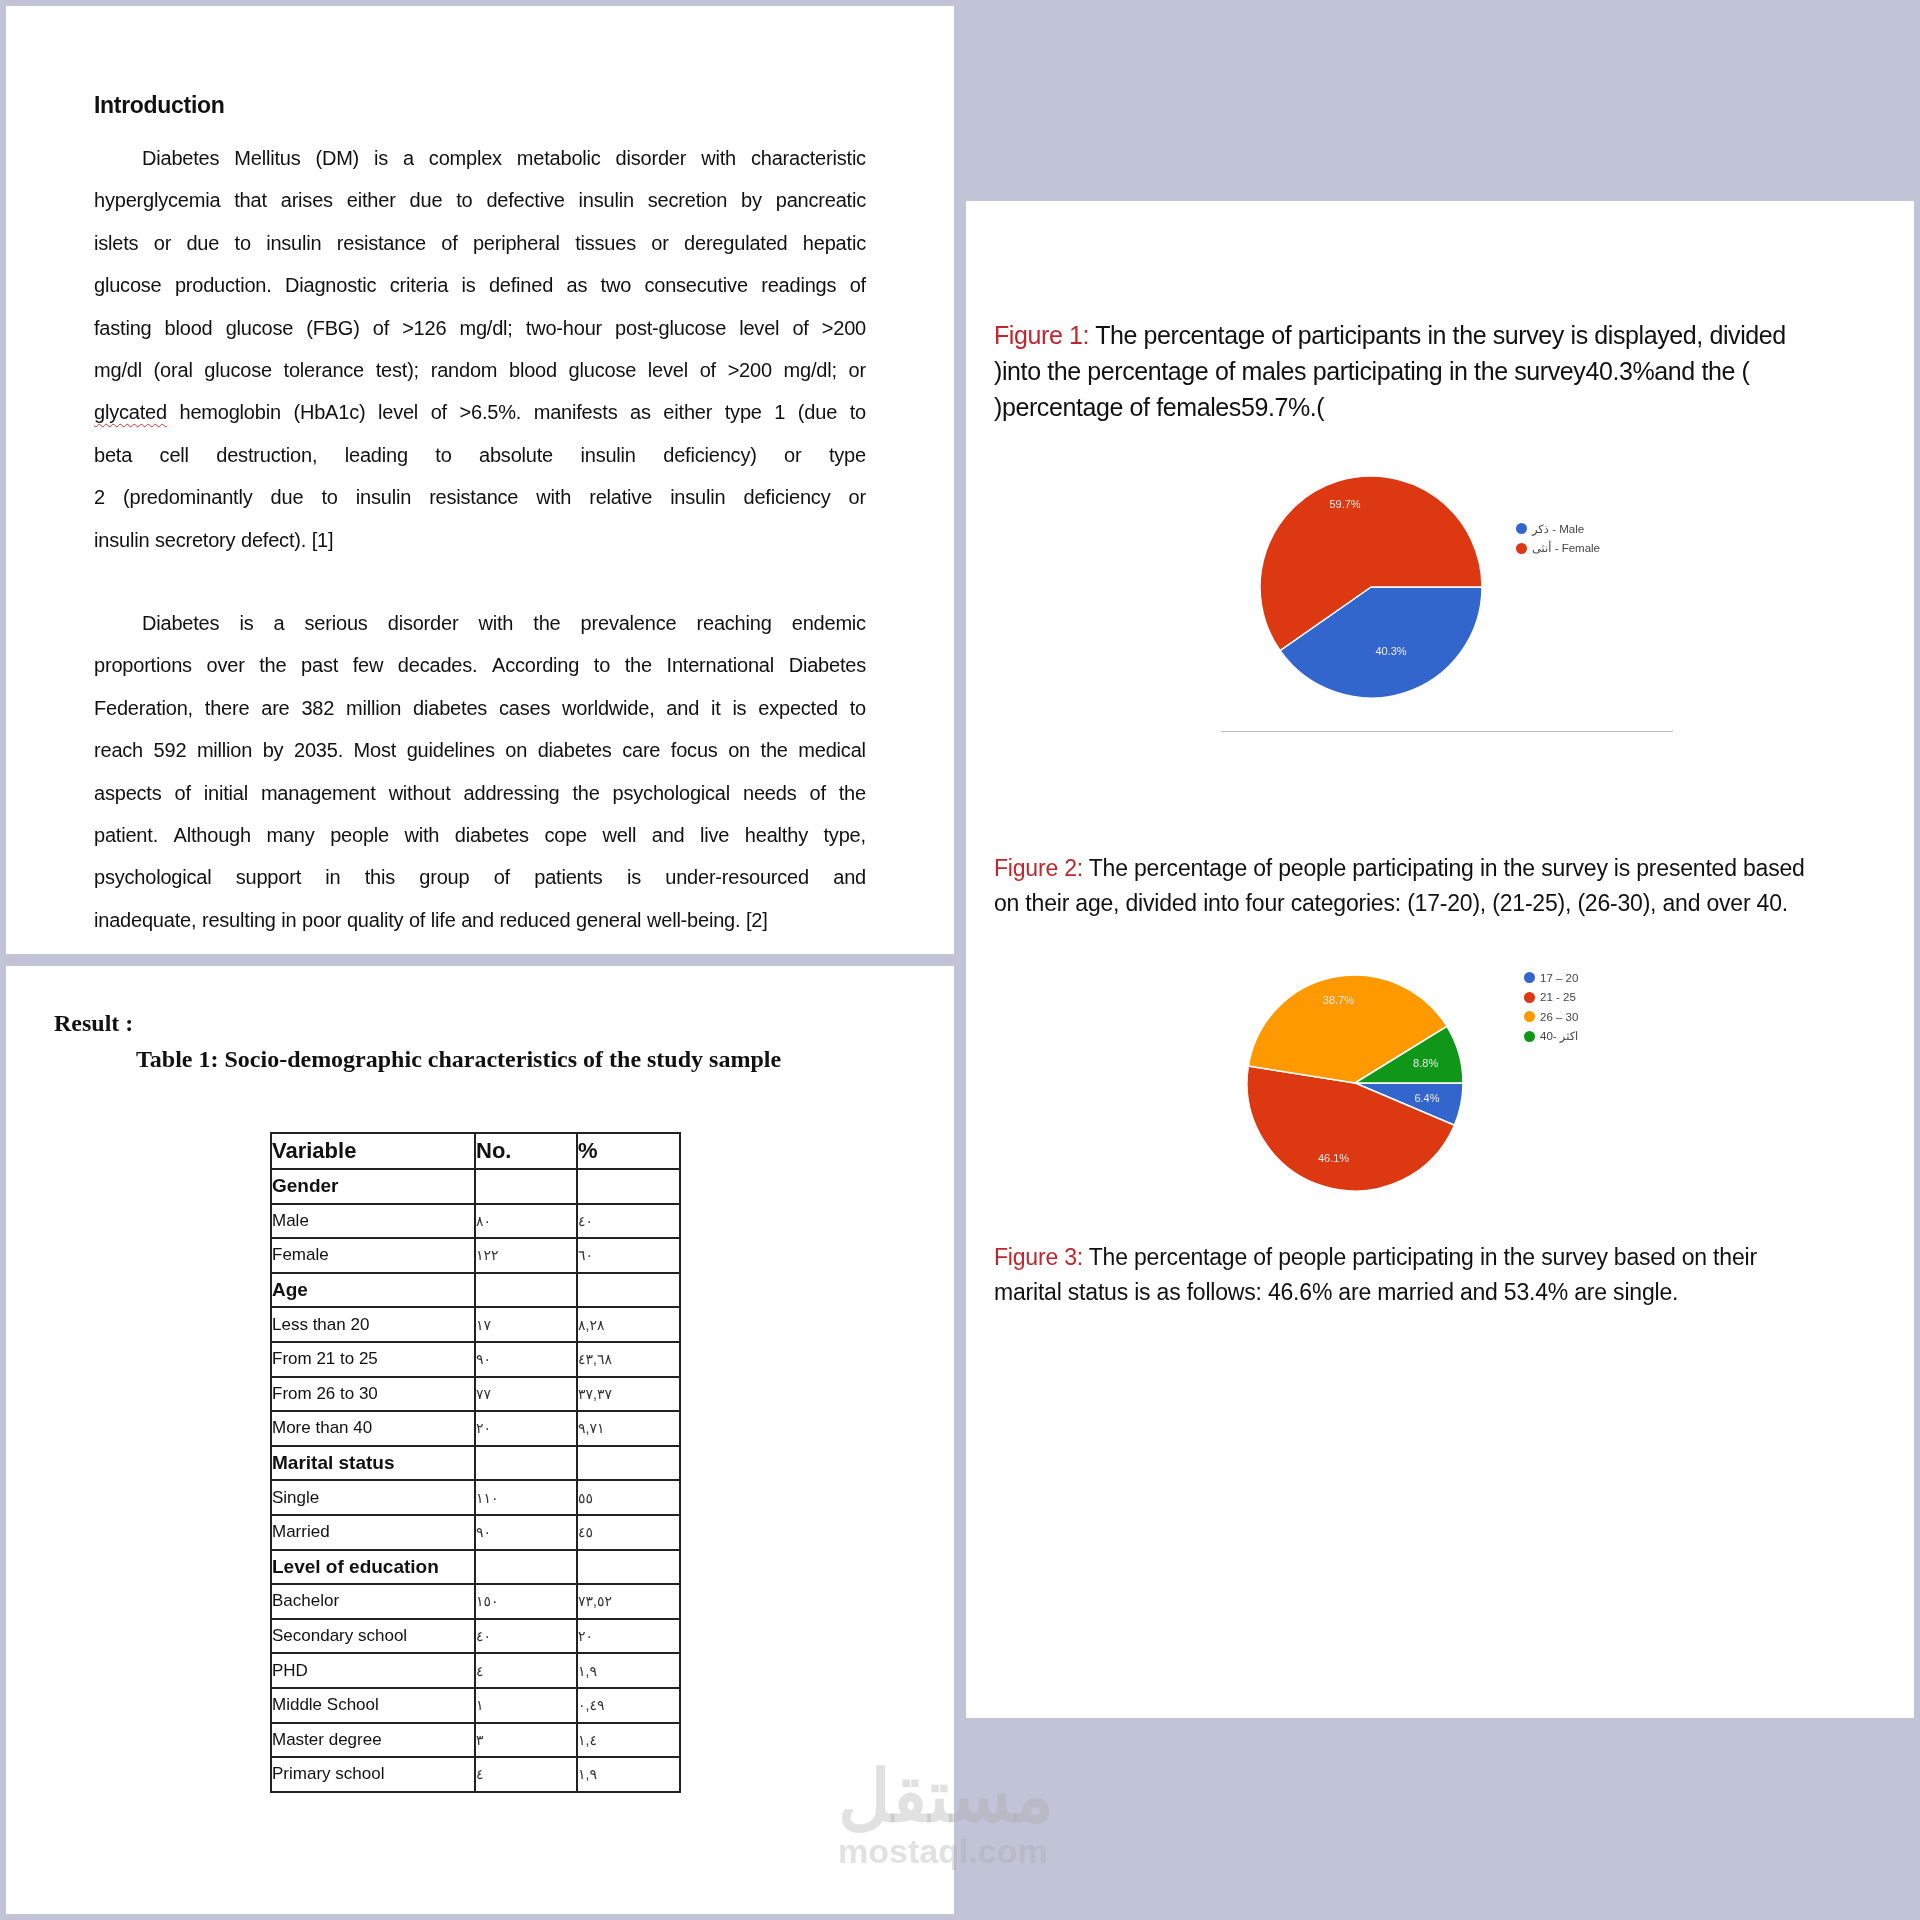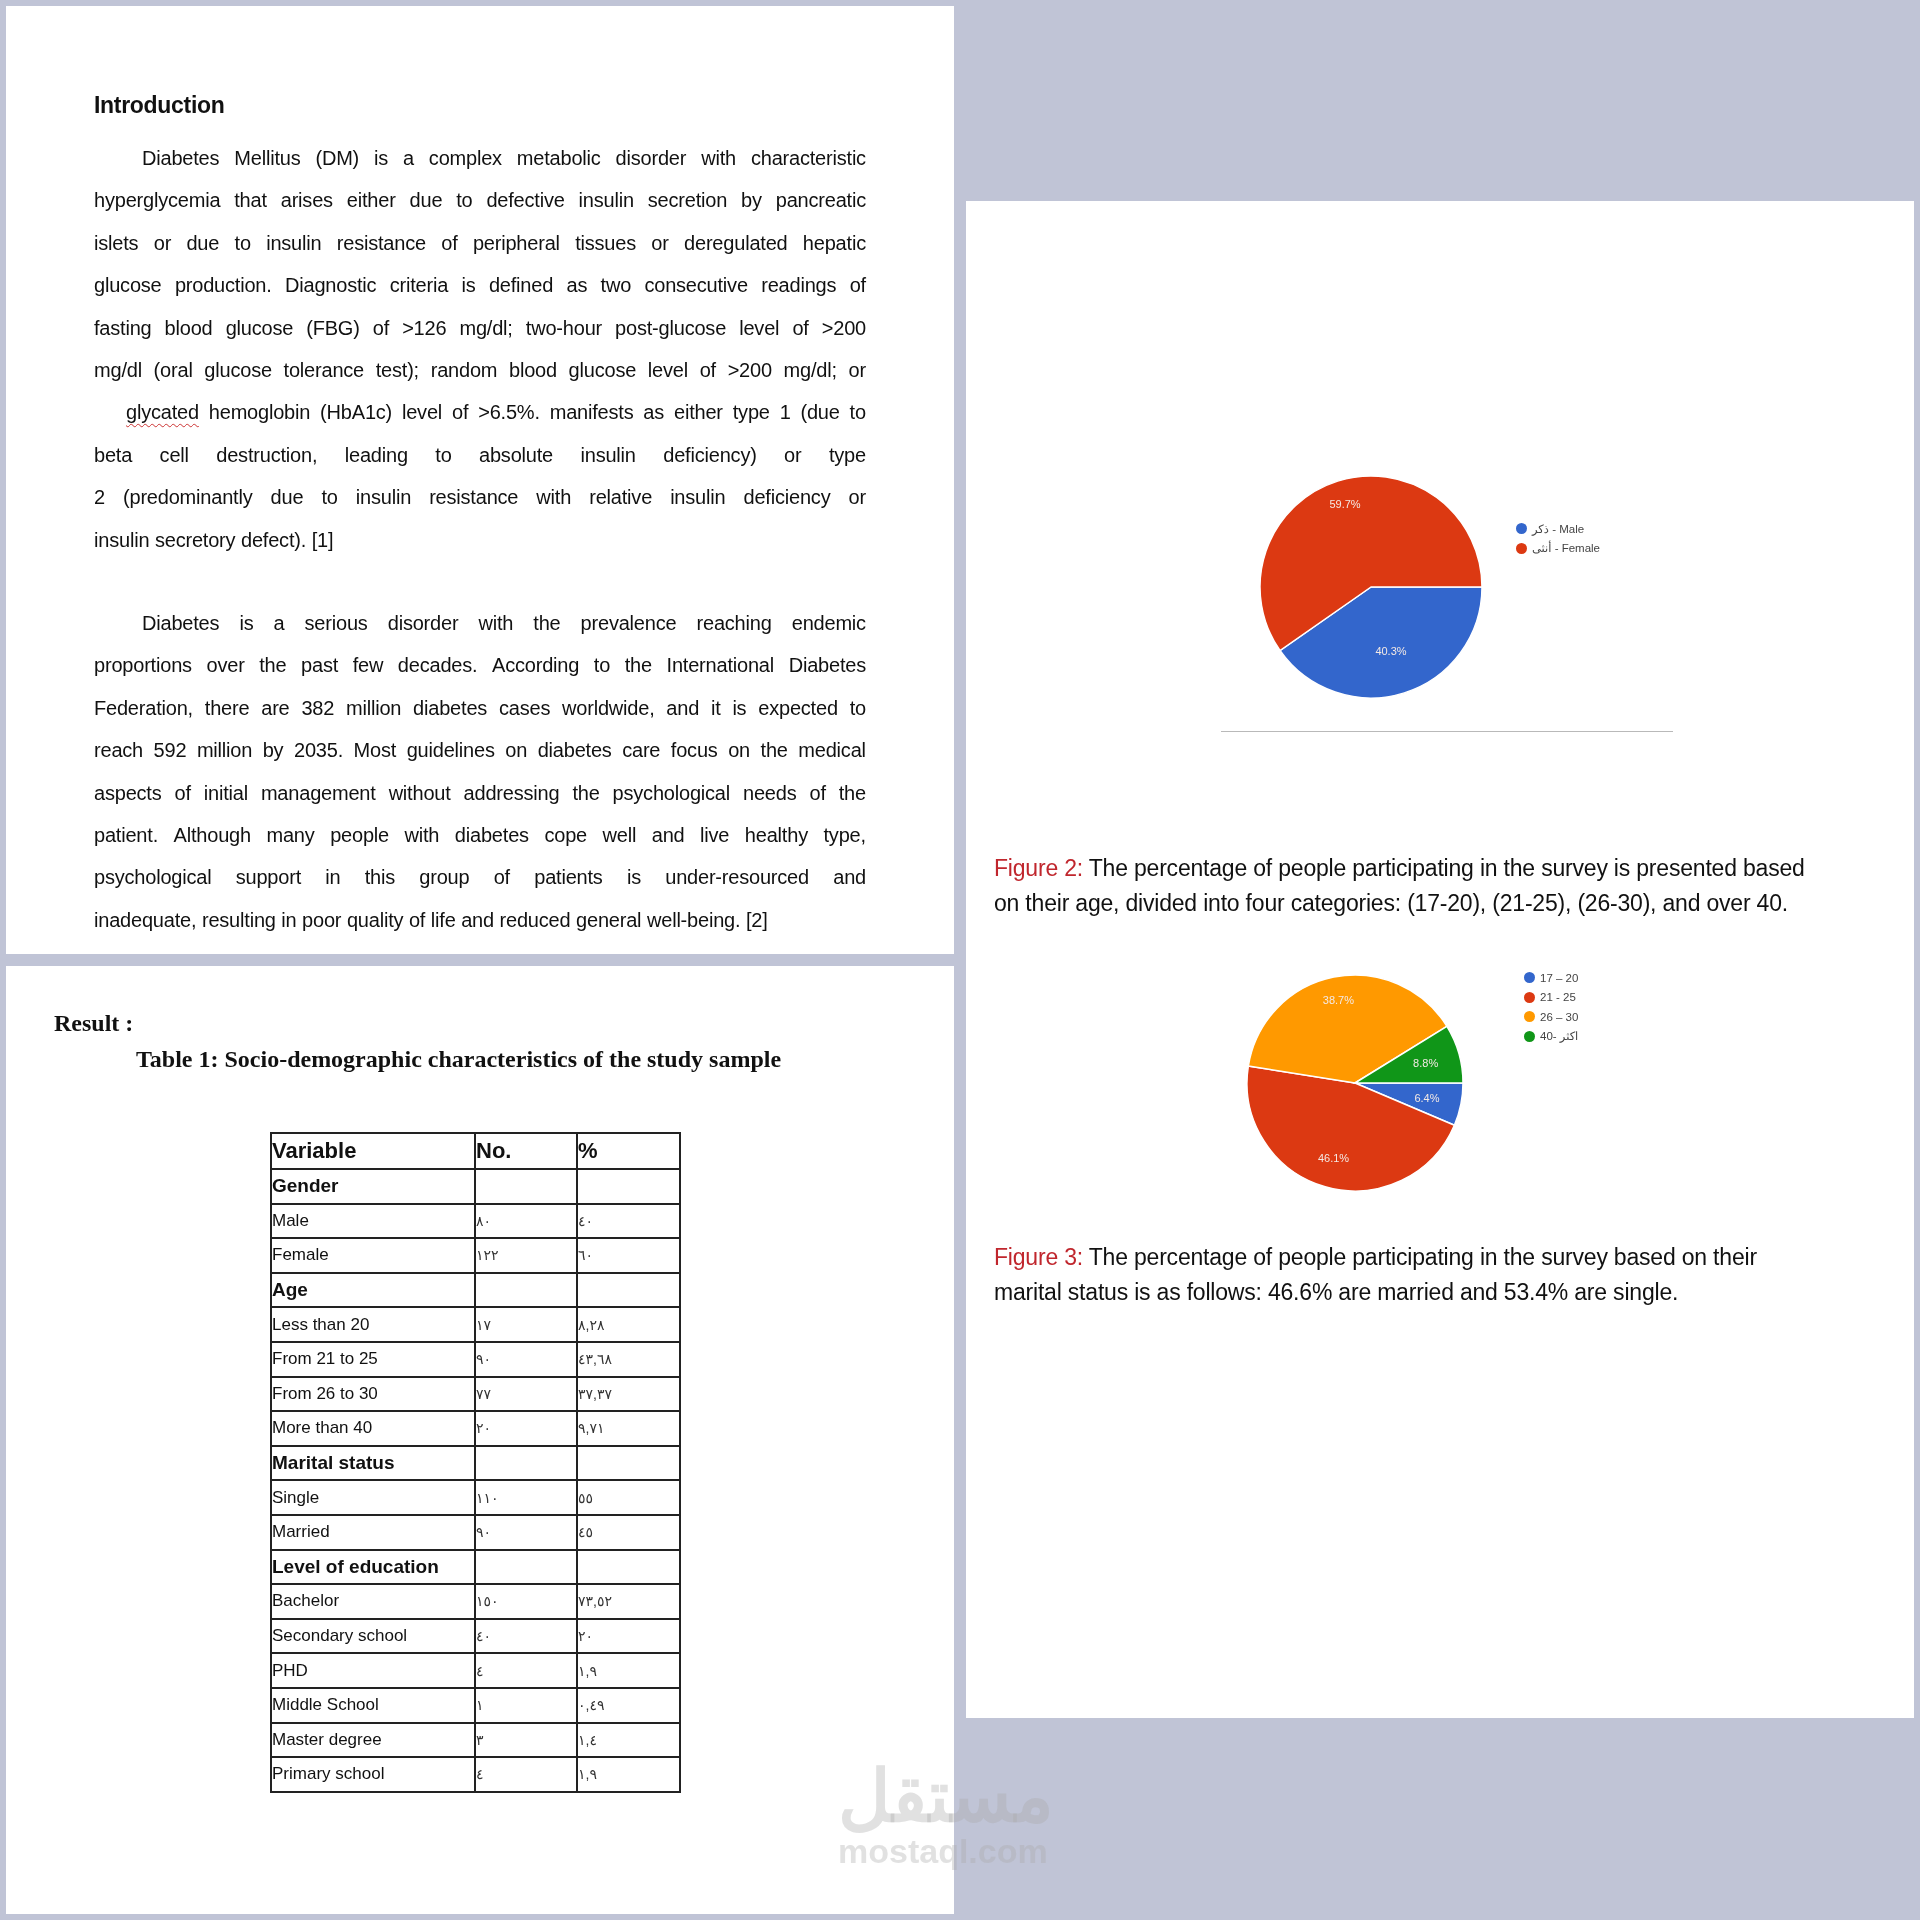--- a/index.html
+++ b/index.html
@@ -25,21 +25,21 @@
     font-weight:bold; font-size:23px; letter-spacing:-0.3px;
   }
   .intro-lines { position:absolute; left:88px; width:772px; }
   .intro-line {
     height:42.4px; line-height:42.4px; font-size:20px; letter-spacing:-0.2px;
     text-align:justify; text-align-last:justify; white-space:nowrap;
     display:flex; justify-content:space-between;
   }
   .intro-line.last { text-align-last:left; justify-content:flex-start; }
   .intro-line span.w { display:inline-block; }
-  .squiggle { text-decoration:underline wavy #c33; text-decoration-thickness:1px; text-underline-offset:4px;margin-left:32px; }
+  .squiggle { text-decoration:underline wavy #c33; text-decoration-thickness:1px; text-underline-offset:4px; }
 
   
   .result-heading {
     position:absolute; left:48px; top:44px;
     font-family:"Liberation Serif", serif; font-weight:bold; font-size:24px;
   }
   .table-caption {
     position:absolute; left:130px; top:80px;
     font-family:"Liberation Serif", serif; font-weight:bold; font-size:24px;
   }
@@ -432,20 +432,25 @@
       </tbody>
   </table>
 </div>
 
 <div class="watermark">
   <div class="ar">مستقل</div>
   <div class="en">mostaql.com</div>
 </div>
 
 <div class="panel" id="panel-figures">
+  <div class="fig-caption" id="fig1-caption">
+    <span class="label">Figure 1:</span><span> The percentage of participants in the survey is displayed, divided</span><br>
+    <span>)into the percentage of males participating in the survey40.3%and the  (</span><br>
+    <span>)percentage of females59.7%.(</span>
+  </div>
 
   <svg class="chart" id="chart1" viewBox="0 0 420 250">
       <path d="M157,118 L268,118 A111,111 0 0 1 65.9853158648748,181.53996594099962 Z" fill="#3366cc" stroke="#ffffff" stroke-width="1.5"></path>
       <text x="176.982657755669" y="185.5315149277884" text-anchor="middle" class="slice-label">40.3%</text>
       <path d="M157,118 L65.9853158648748,181.53996594099962 A111,111 0 1 1 268,117.99999999999997 Z" fill="#dc3912" stroke="#ffffff" stroke-width="1.5"></path>
       <text x="131.02254491763023" y="39.40903059387509" text-anchor="middle" class="slice-label">59.7%</text>
     </svg>
   <div class="divider1"></div>
 
   <div class="fig-caption" id="fig2-caption">

